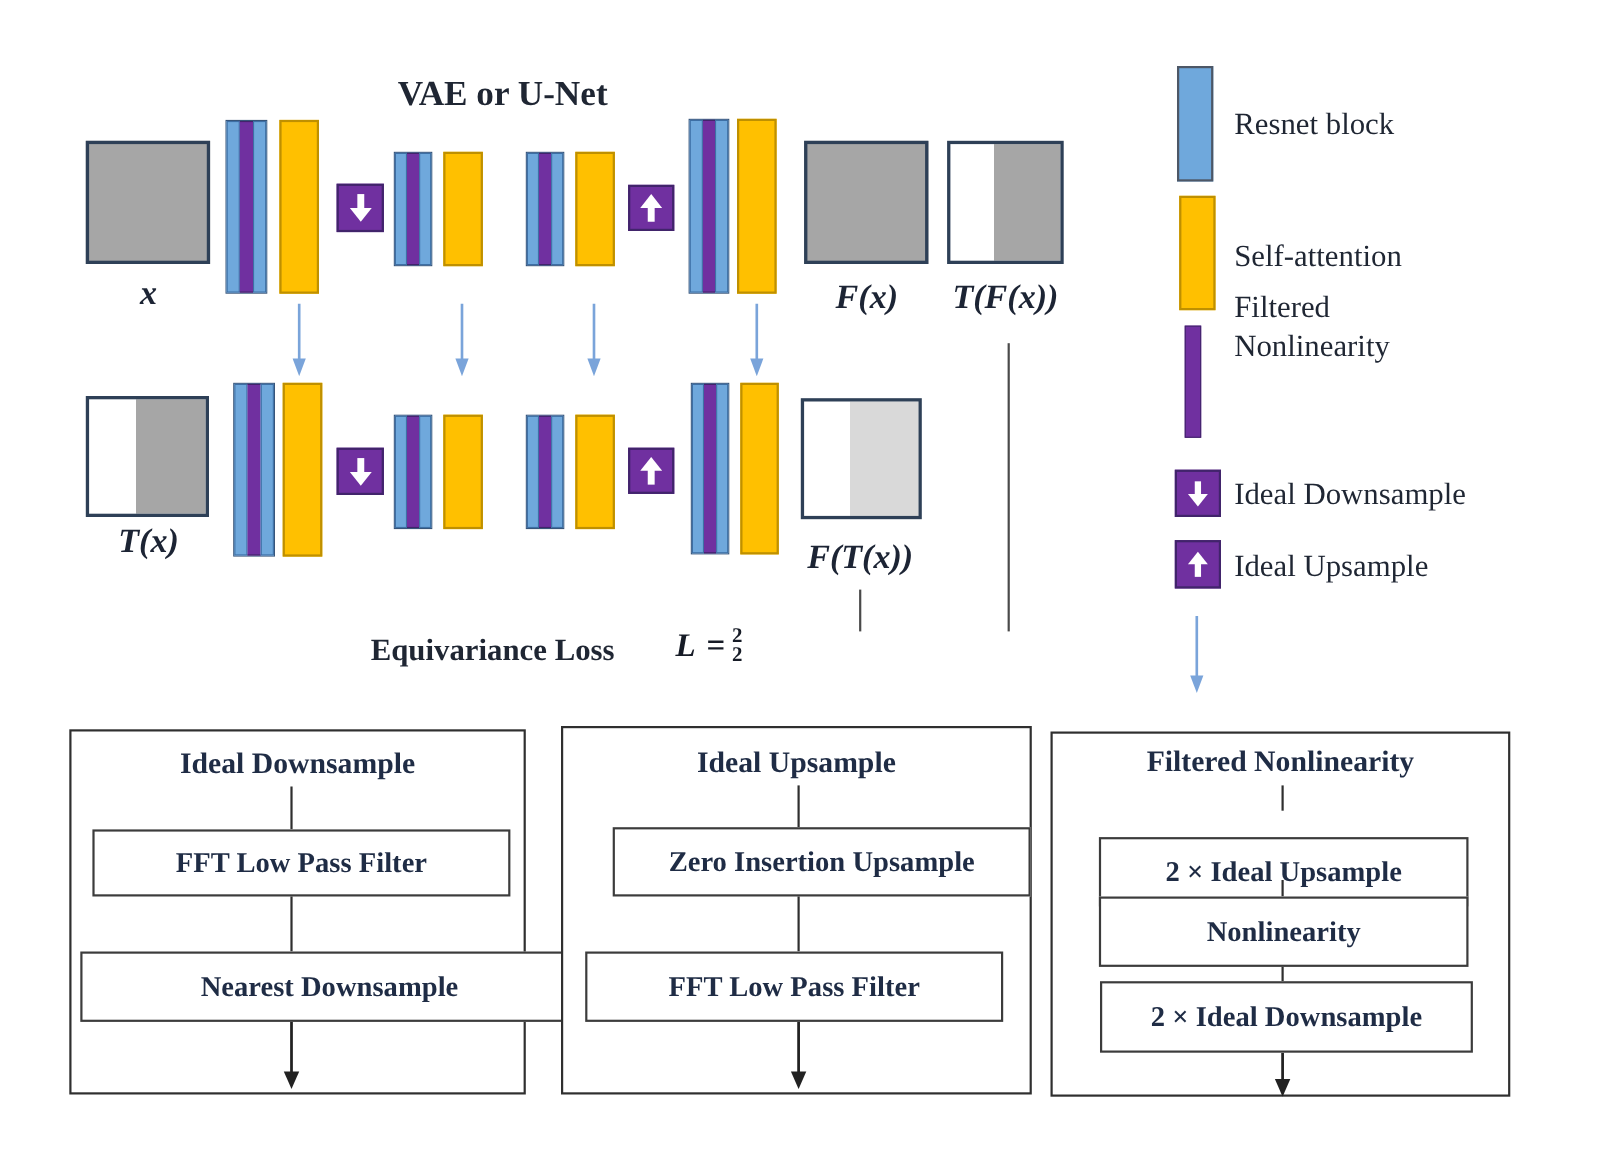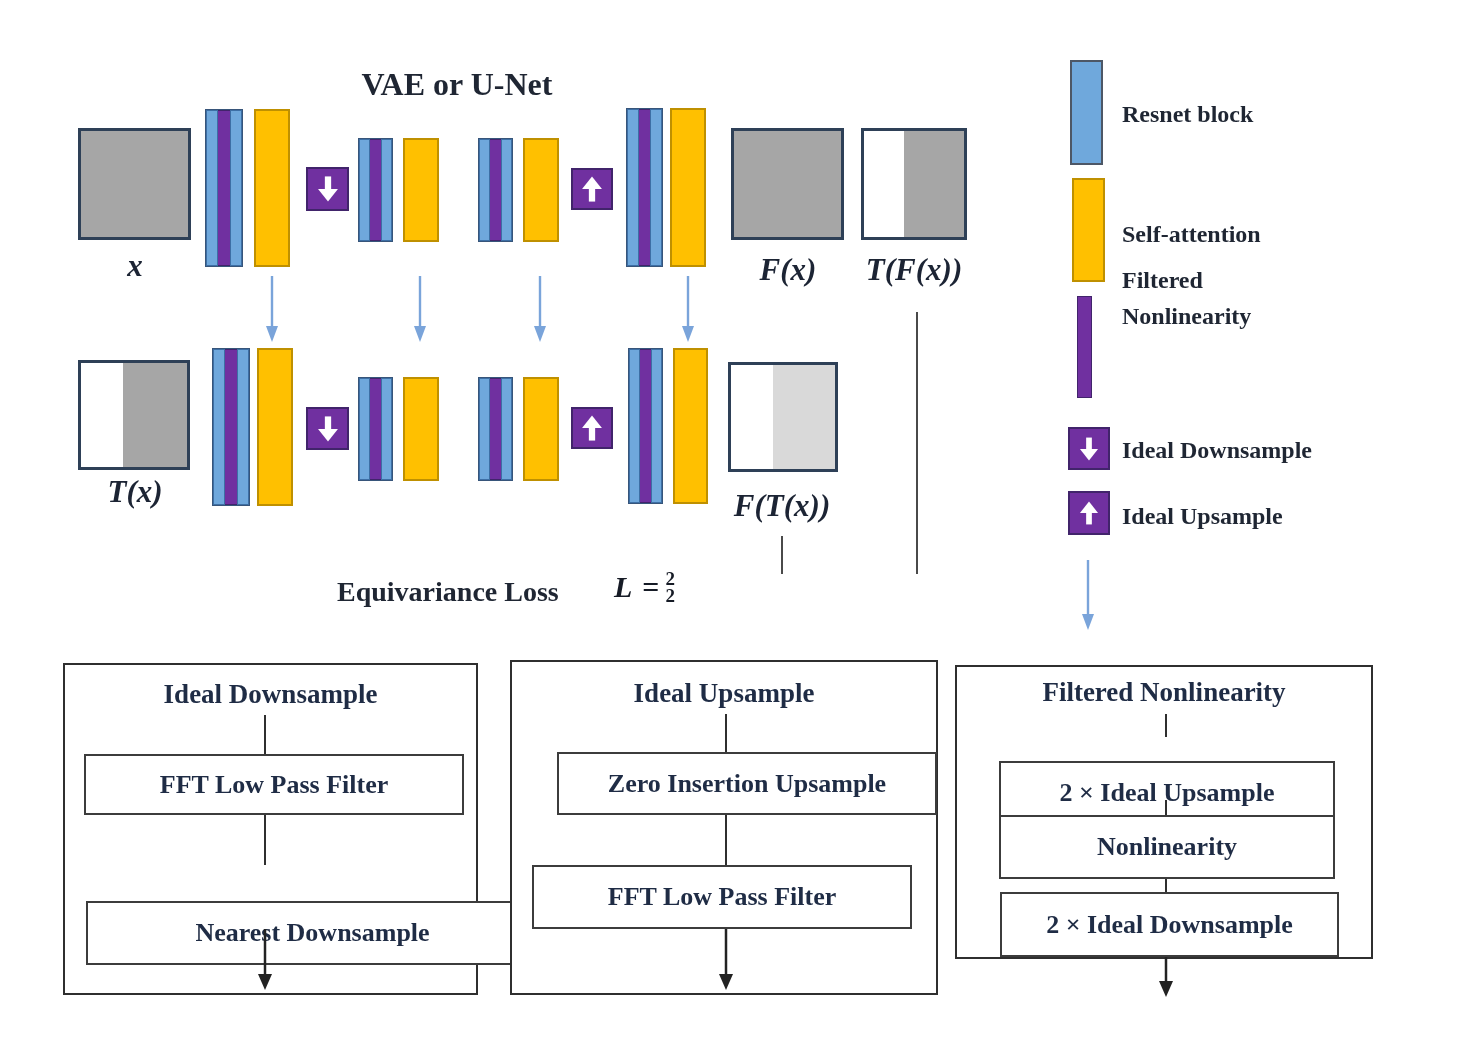--- a/index.html
+++ b/index.html
@@ -22,21 +22,21 @@
   .stripe{box-sizing:border-box;}
   .stripe.blue{flex:1;background:var(--resnet-blue);border:1px solid var(--blue-border);}
   .stripe.purple{flex:1.25;background:var(--purple);border-top:1px solid var(--purple-border);border-bottom:1px solid var(--purple-border);}
   .ybar{position:absolute;background:var(--attention-yellow);border:2px solid var(--yellow-border);box-sizing:border-box;}
   .psq{position:absolute;background:var(--purple);border:2px solid var(--purple-border);box-sizing:border-box;
        display:flex;align-items:center;justify-content:center;}
   .psq svg{display:block;}
   .mlabel{position:absolute;font-style:italic;font-weight:700;font-size:31px;text-align:center;color:#1C2434;}
   .title{position:absolute;font-weight:700;font-size:32px;color:#1F2633;}
   .vline{position:absolute;width:2px;background:var(--connector-gray);}
-  .legend-label{position:absolute;font-weight:700;font-size:24px;line-height:36px;color:#1F2633;}
+  .legend-label{position:absolute;font-weight:400;font-size:28px;line-height:36px;color:#1F2633;}
   .legend-bar{position:absolute;box-sizing:border-box;}
   .eq{position:absolute;display:flex;align-items:center;gap:10px;font-size:30px;font-weight:600;color:#161B26;}
   .eq .it{font-style:italic;font-weight:700;}
   .eq .norm-stack{display:inline-flex;flex-direction:column;font-size:19px;line-height:17px;font-weight:700;margin-left:-4px;}
   .caption{position:absolute;font-weight:600;font-size:28px;color:#1F2633;}
   .flow-outer{position:absolute;border:2px solid var(--box-border);box-sizing:border-box;background:#fff;}
   .flow-title{position:absolute;width:100%;text-align:center;font-weight:700;font-size:27px;color:#1F2C45;}
   .step{position:absolute;border:2px solid #3C3C3C;box-sizing:border-box;background:#fff;
         display:flex;align-items:center;justify-content:center;font-weight:700;font-size:26px;color:#1F2C45;}
   .stub{position:absolute;width:2px;background:#2F2F2F;}
@@ -210,40 +210,40 @@
   <svg class="cross-arrow" style="left:1080px;top:560px;" width="16" height="70" viewBox="0 0 16 70">
     <line x1="8" y1="0" x2="8" y2="56" stroke="var(--cross-attention-blue)" stroke-width="2.4"></line>
       <polygon points="2,54 14,54 8,70" fill="var(--cross-attention-blue)"></polygon>
   </svg>
 
   <div class="flow-outer" style="left:63px;top:663px;width:415px;height:332px;">
     <div class="flow-title" style="top:14px;">Ideal Downsample</div>
     <div class="stub" style="left:199px;top:50px;height:39px;"></div>
     <div class="step" style="left:19px;top:89px;width:380px;height:61px;">FFT Low Pass Filter</div>
     <div class="stub" style="left:199px;top:150px;height:50px;"></div>
-    <div class="step" style="left:21px;top:200px;width:453px;height:64px;margin-top:36px;">Nearest Downsample</div>
+    <div class="step" style="left:8px;top:200px;width:453px;height:64px;">Nearest Downsample</div>
     <svg class="abs" style="left:191px;top:264px;" width="18" height="62" viewBox="0 0 18 62">
       <line x1="9" y1="0" x2="9" y2="47" stroke="#222" stroke-width="2.5"></line>
         <polygon points="2,45 16,45 9,61" fill="#222"></polygon>
     </svg>
   </div>
 
   <div class="flow-outer" style="left:510px;top:660px;width:428px;height:335px;">
     <div class="flow-title" style="top:16px;">Ideal Upsample</div>
     <div class="stub" style="left:213px;top:52px;height:38px;"></div>
     <div class="step" style="left:23px;top:90px;width:380px;height:63px;margin-left:22px;">Zero Insertion Upsample</div>
     <div class="stub" style="left:213px;top:153px;height:50px;"></div>
     <div class="step" style="left:20px;top:203px;width:380px;height:64px;">FFT Low Pass Filter</div>
     <svg class="abs" style="left:205px;top:267px;" width="18" height="62" viewBox="0 0 18 62">
       <line x1="9" y1="0" x2="9" y2="47" stroke="#222" stroke-width="2.5"></line>
         <polygon points="2,45 16,45 9,61" fill="#222"></polygon>
     </svg>
   </div>
 
-  <div class="flow-outer" style="left:955px;top:665px;width:418px;height:294px;">
+  <div class="flow-outer" style="left:955px;top:665px;width:418px;height:332px;">
     <div class="flow-title" style="top:10px;">Filtered Nonlinearity</div>
     <div class="stub" style="left:208px;top:47px;height:23px;"></div>
     <div class="step" style="left:42px;top:70px;width:336px;height:63px;margin-top:24px;">2 × Ideal Upsample</div>
     <div class="stub" style="left:208px;top:133px;height:15px;"></div>
     <div class="step" style="left:42px;top:148px;width:336px;height:64px;">Nonlinearity</div>
     <div class="stub" style="left:208px;top:212px;height:13px;"></div>
     <div class="step" style="left:43px;top:225px;width:339px;height:65px;">2 × Ideal Downsample</div>
     <svg class="abs" style="left:200px;top:290px;" width="18" height="40" viewBox="0 0 18 40">
       <line x1="9" y1="0" x2="9" y2="26" stroke="#222" stroke-width="2.5"></line>
         <polygon points="2,24 16,24 9,40" fill="#222"></polygon>

